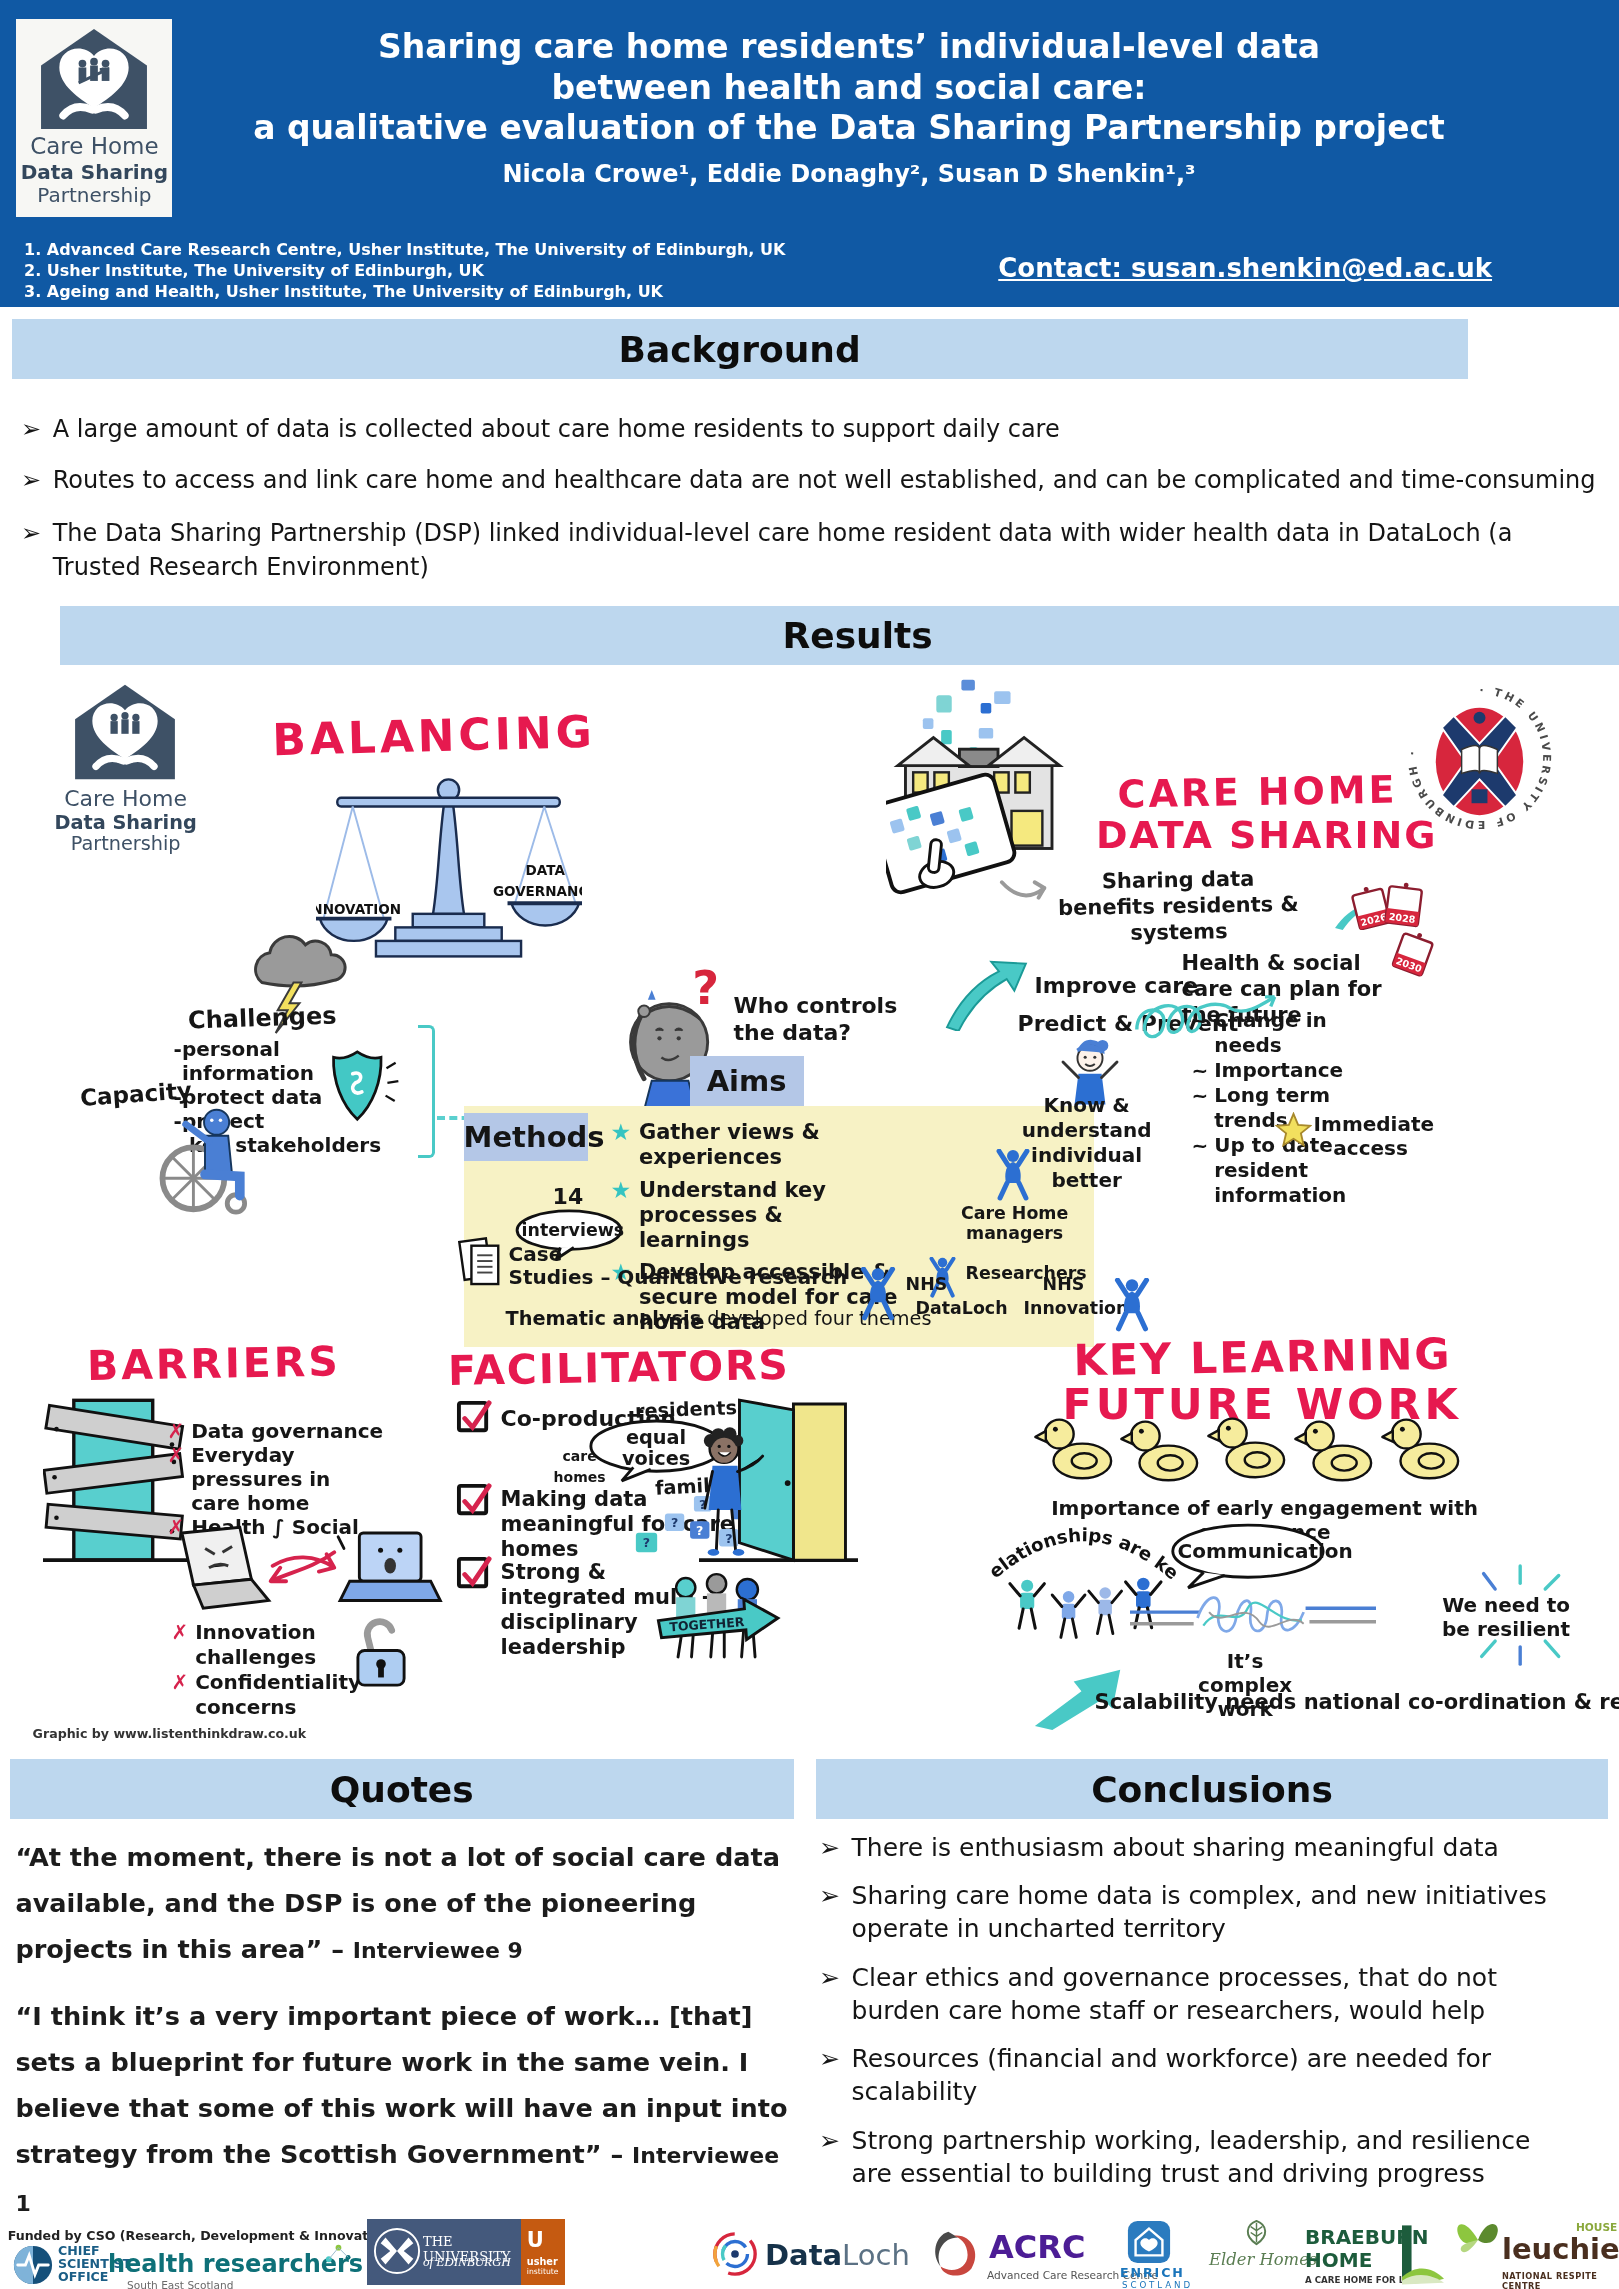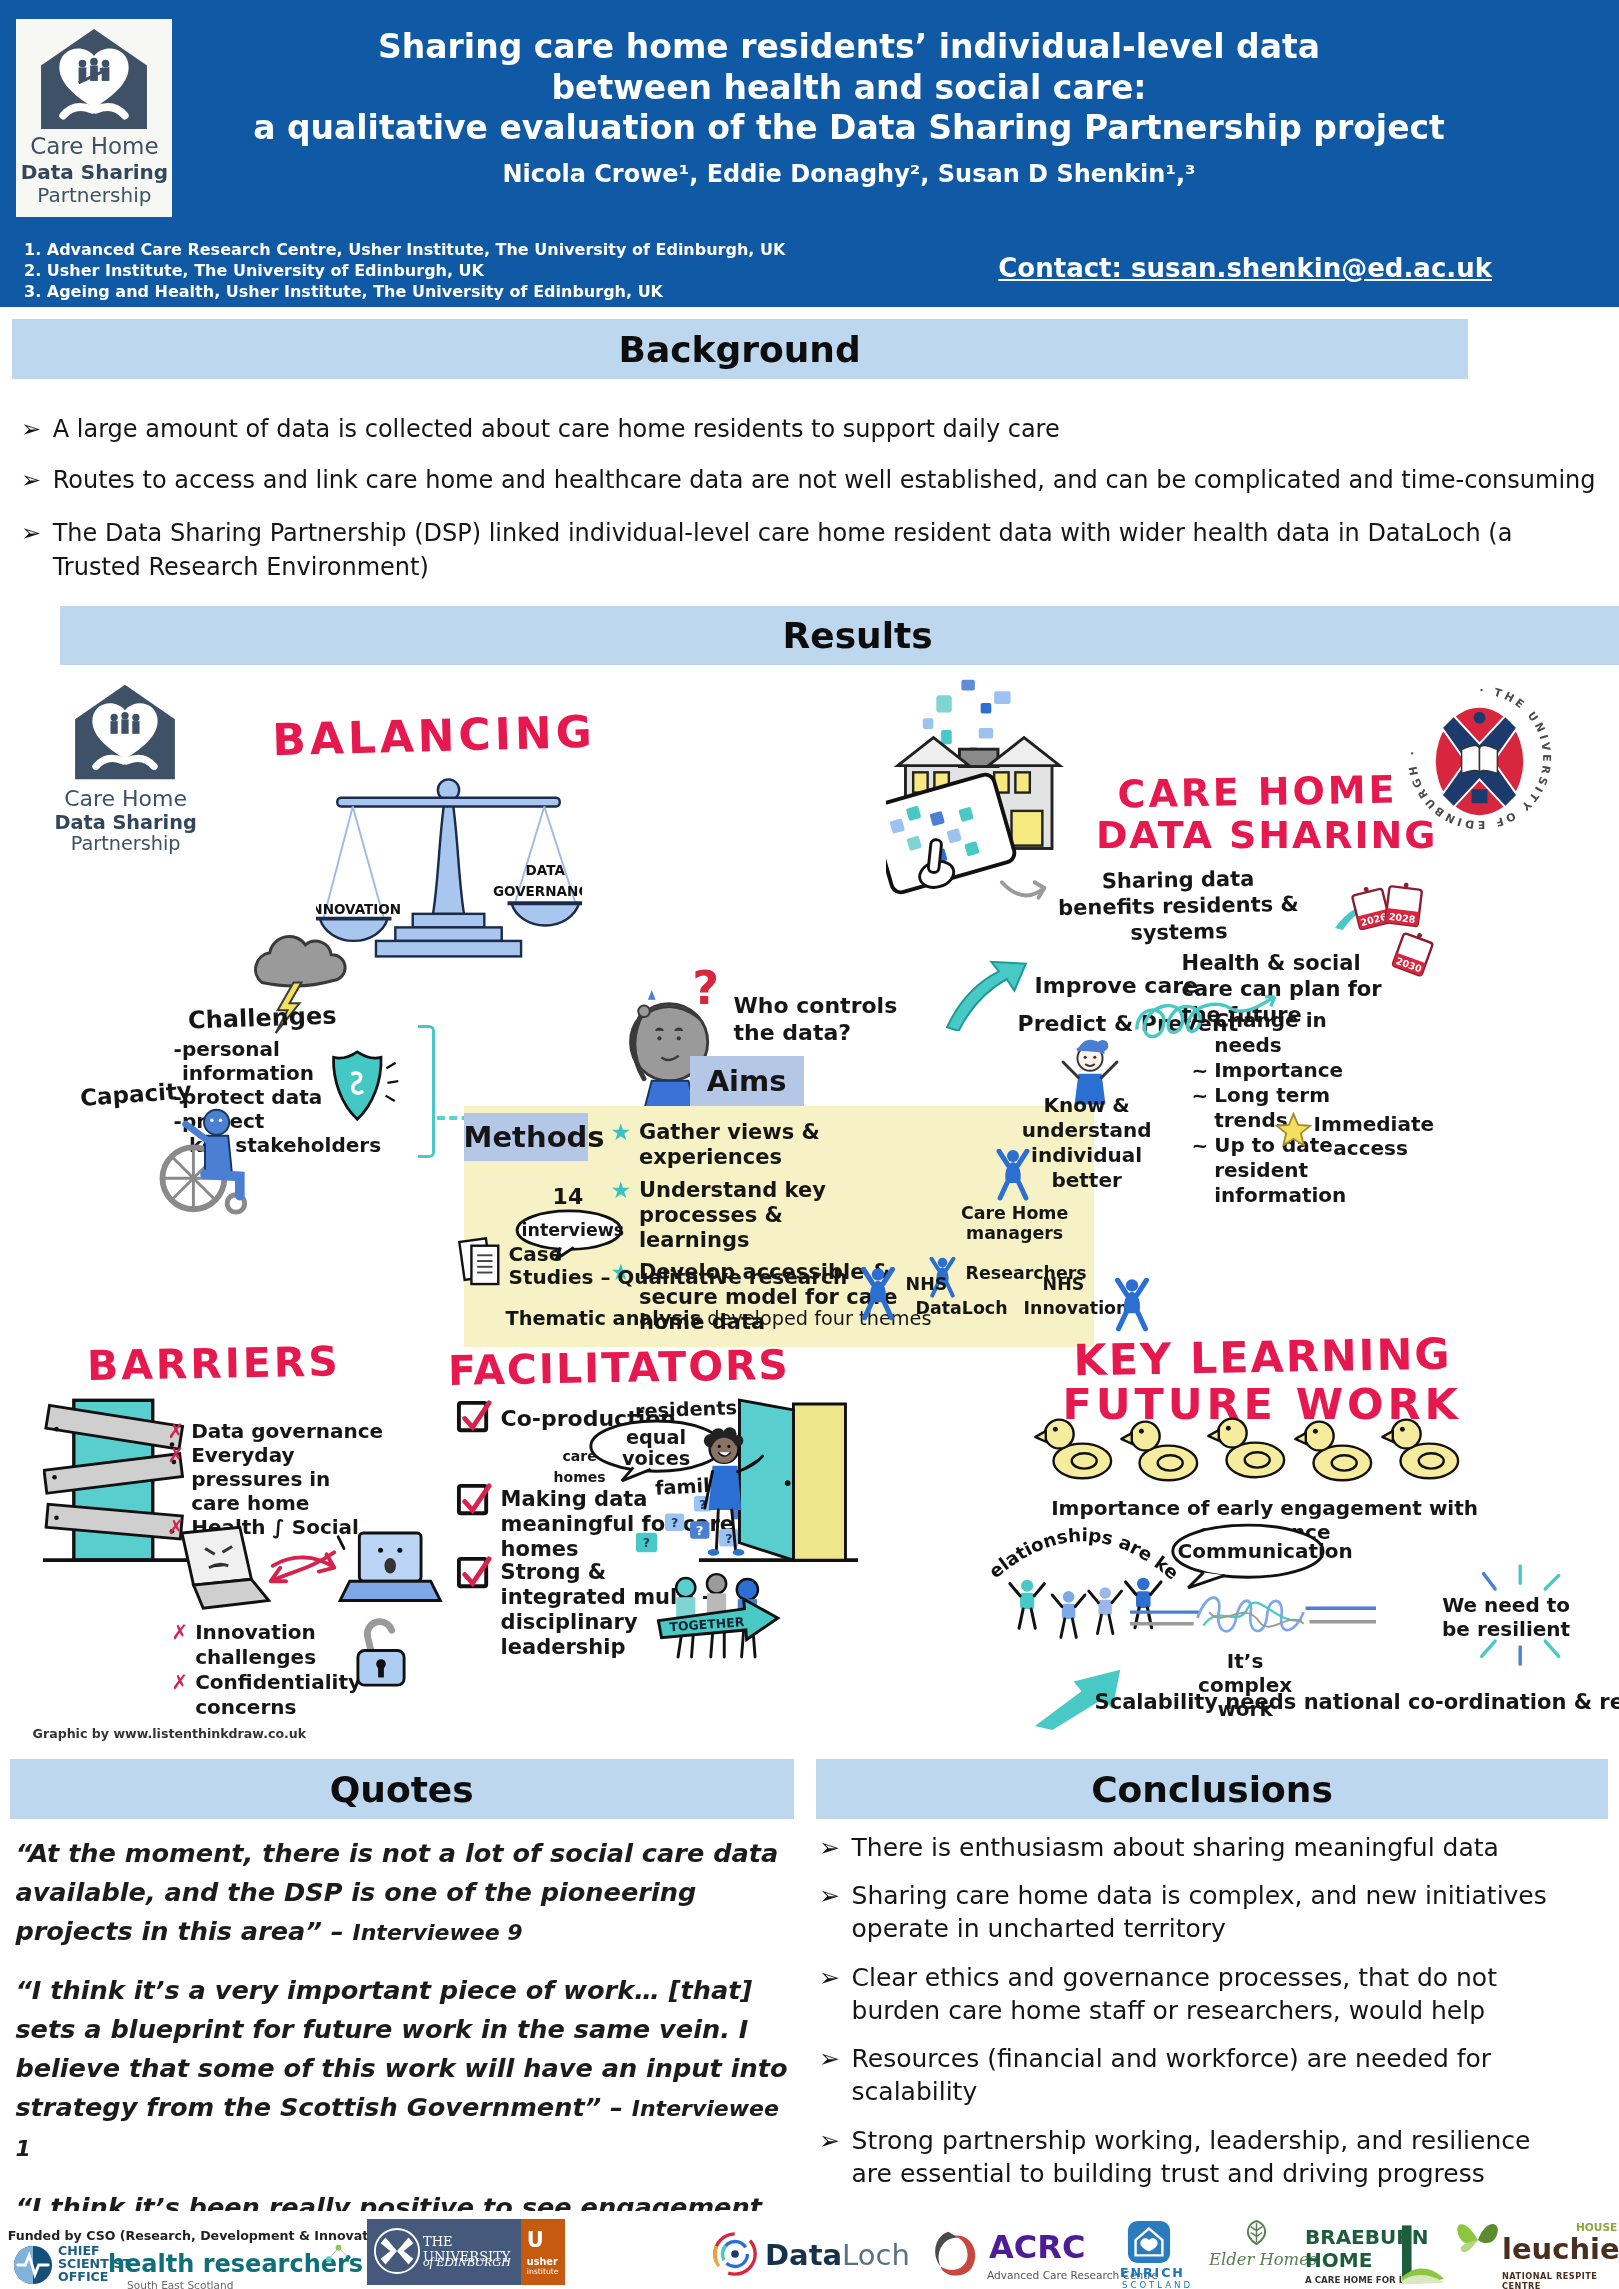--- a/index.html
+++ b/index.html
@@ -7,21 +7,21 @@
           font-family:"DejaVu Sans",sans-serif;color:#151515;}
   .abs{position:absolute;}
   .hand{font-family:"DejaVu Sans",sans-serif;font-weight:600;color:#161616;}
   .marker{font-family:"DejaVu Sans",sans-serif;font-weight:800;color:#e6194f;}
   .bar{background:#bdd7ee;display:flex;align-items:center;justify-content:center;}
   .bar .t{font-size:36px;font-weight:800;color:#0d0d0d;}
   .hdr{background:#1059a4;color:#fff;}
   .ctr{text-align:center;}
   .row{display:flex;align-items:flex-start;}
   .glyph{flex:0 0 auto;}
-  .quote{font-style:italic;font-weight:600;font-size:25.6px;line-height:39px;color:#1c1c1c;margin:0 0 19.3px 0;}
+  .quote{font-weight:600;font-size:25.6px;line-height:46px;color:#1c1c1c;margin:0 0 19.3px 0;}
   .attrib{font-size:22px;}
   svg text{font-family:"DejaVu Sans",sans-serif;}
 </style>
 </head>
 <body>
 
 <div class="poster">
 
   <svg width="0" height="0" style="position:absolute">
     <symbol id="sym-duck" viewBox="0 0 90 76">

